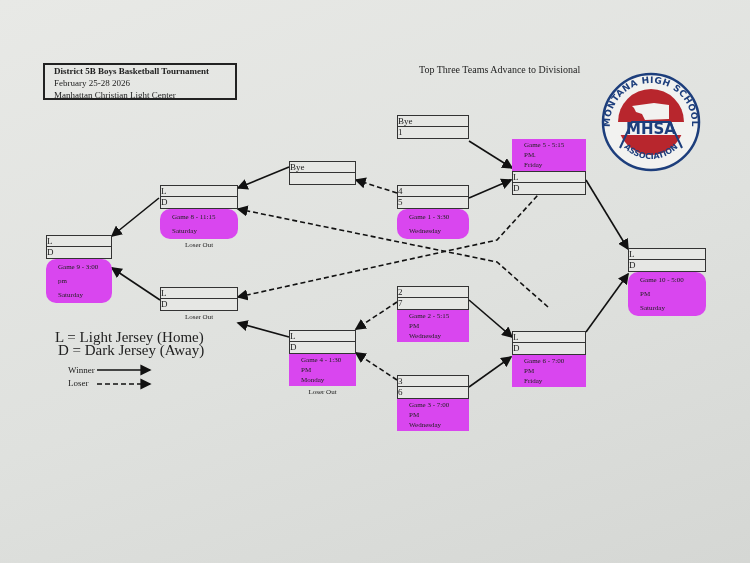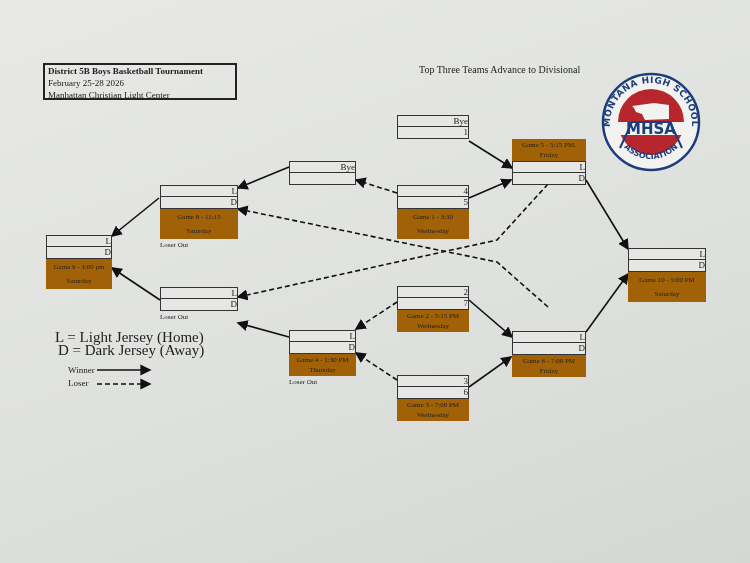--- a/index.html
+++ b/index.html
@@ -1,30 +1,30 @@
 <!DOCTYPE html>
 <html><head>
 <meta charset="utf-8">
 <style>
   html,body{margin:0;padding:0;}
   body{width:750px;height:563px;overflow:hidden;background:#dcdedb;position:relative;
        font-family:"Liberation Serif","DejaVu Serif",serif;color:#222;}
   .paper{position:absolute;left:0;top:0;width:750px;height:563px;
          background:linear-gradient(160deg,#e8e9e6 0%,#dfe1de 55%,#d5d7d4 100%);}
   .titlebox{position:absolute;left:43px;top:63px;width:194px;height:37px;border:2px solid #222;
-            font-size:9px;line-height:12px;padding:0 3px;box-sizing:border-box;}
+            font-size:9px;line-height:12px;padding:0 9px;box-sizing:border-box;}
   .titlebox .t1{font-weight:bold;}
   .advance{position:absolute;left:398px;top:64px;font-size:10px;margin-left:21px;}
   .match{position:absolute;width:95px;}
   .slot{height:12px;border:1.3px solid #333;box-sizing:border-box;background:#e6e7e4;
-        text-align:right;font-size:9px;line-height:11px;}
+        text-align:left;font-size:9px;line-height:11px;}
   .slot + .slot{border-top:none;}
-  .info{background:#a16207;text-align:center;font-size:7px;line-height:10px;padding:1px 0;}
-  .info.tall{line-height:14px;}
-  .note{text-align:left;font-size:7px;line-height:12px;}
+  .info{background:#d946ef;font-size:7px;line-height:10px;padding:1px 12px;}
+  .info.tall{line-height:14px;border-radius:10px;}
+  .note{text-align:center;font-size:7px;line-height:12px;}
   .legend{position:absolute;left:55px;top:331px;font-size:15px;line-height:13px;}
   .legend2{position:absolute;left:68px;top:364px;font-size:9px;line-height:13px;}
   svg.lines{position:absolute;left:0;top:0;}
   .logo{position:absolute;left:596px;top:72px;width:110px;height:100px;}
 </style>
 </head>
 <body>
 
 <div class="paper"></div>
 
@@ -103,21 +103,21 @@
 <div class="match" style="left:289px;top:161px;width:67px;">
   <div class="slot">Bye</div>
   <div class="slot"></div>
 </div>
 
 <div class="match" style="left:289px;top:330px;width:67px;">
   <div class="slot">L</div>
   <div class="slot">D</div>
   <div class="info">
     <div>Game 4 - 1:30 PM</div>
-    <div>Thursday</div>
+    <div>Monday</div>
   </div>
   <div class="note">Loser Out</div>
 </div>
 
 <div class="match" style="left:512px;top:139px;width:74px;">
   <div class="info">
     <div>Game 5 - 5:15 PM.</div>
     <div>Friday</div>
   </div>
   <div class="slot">L</div>

